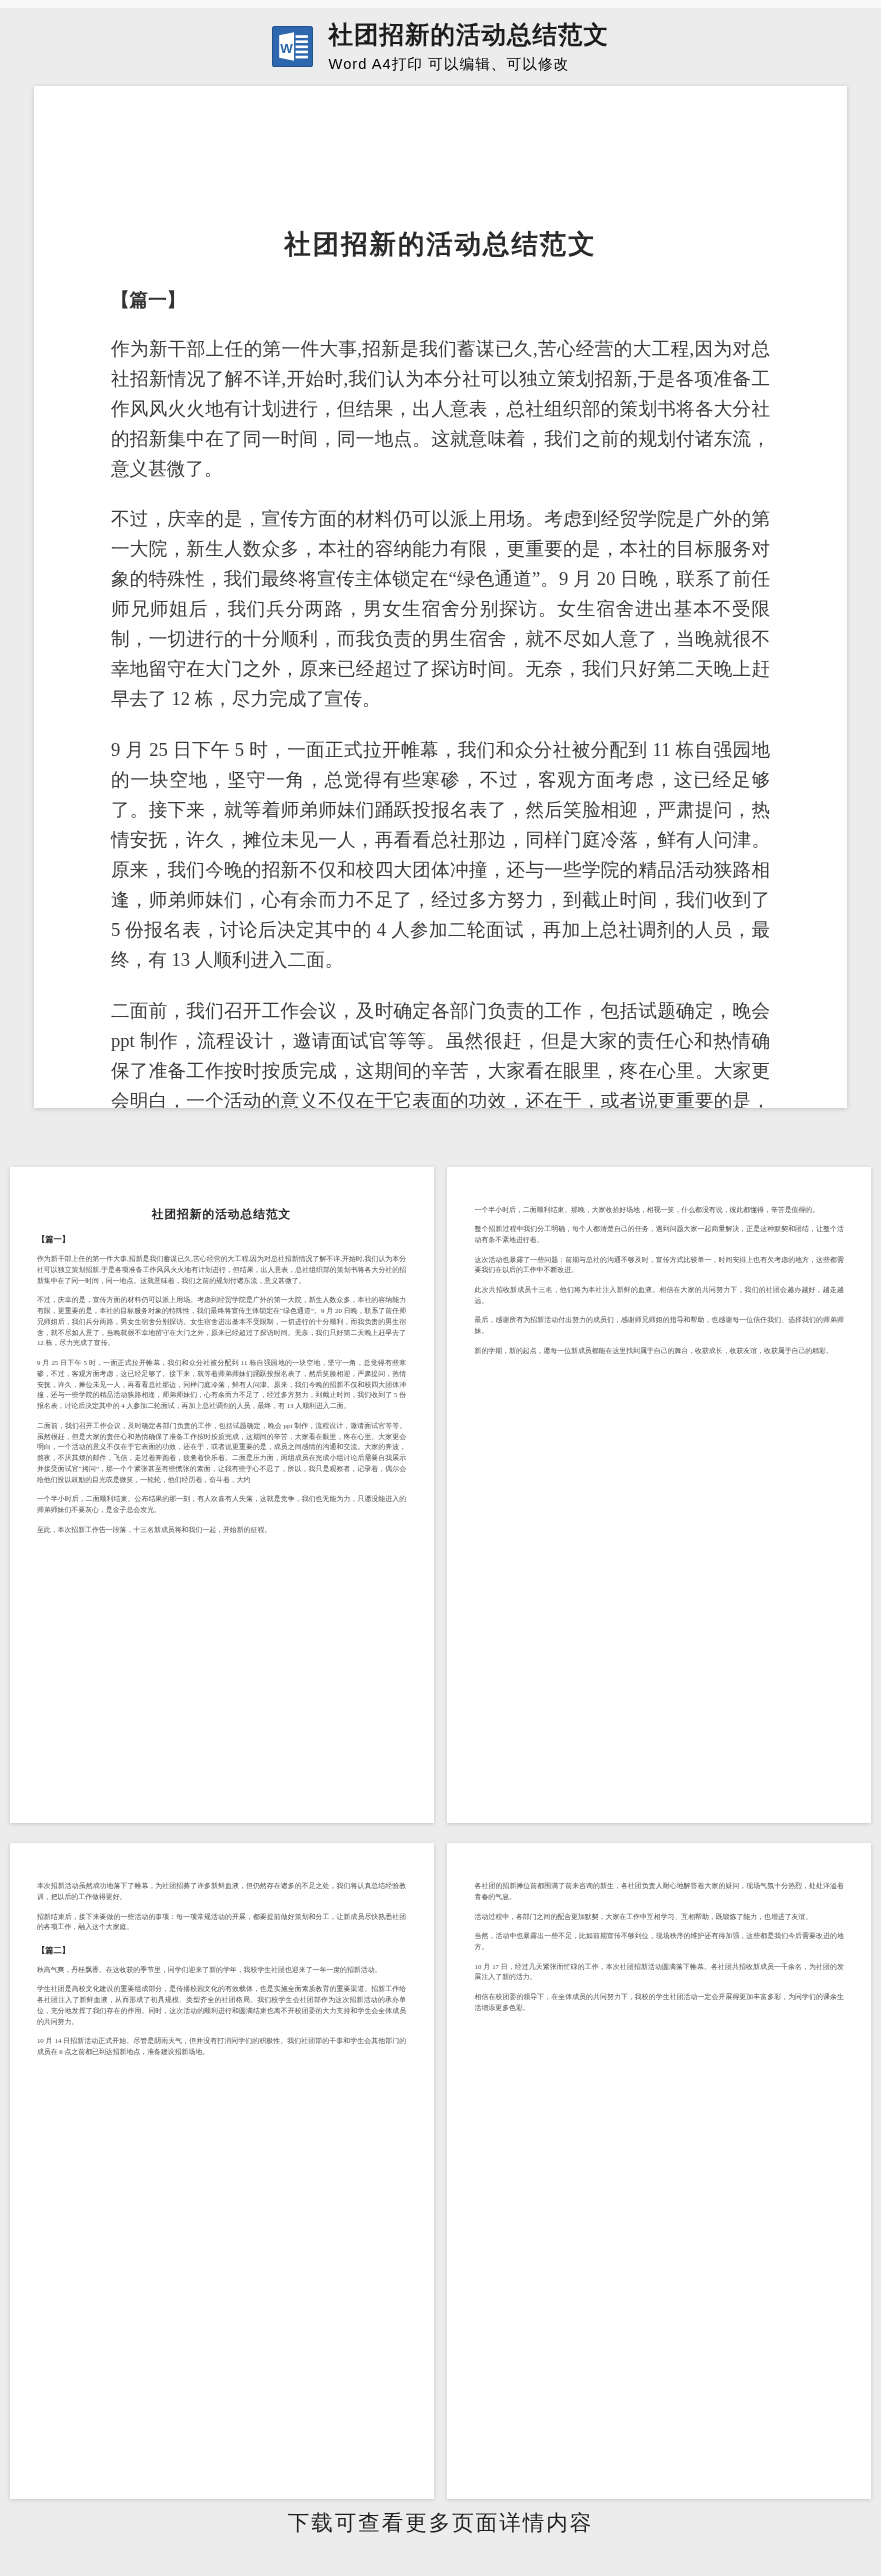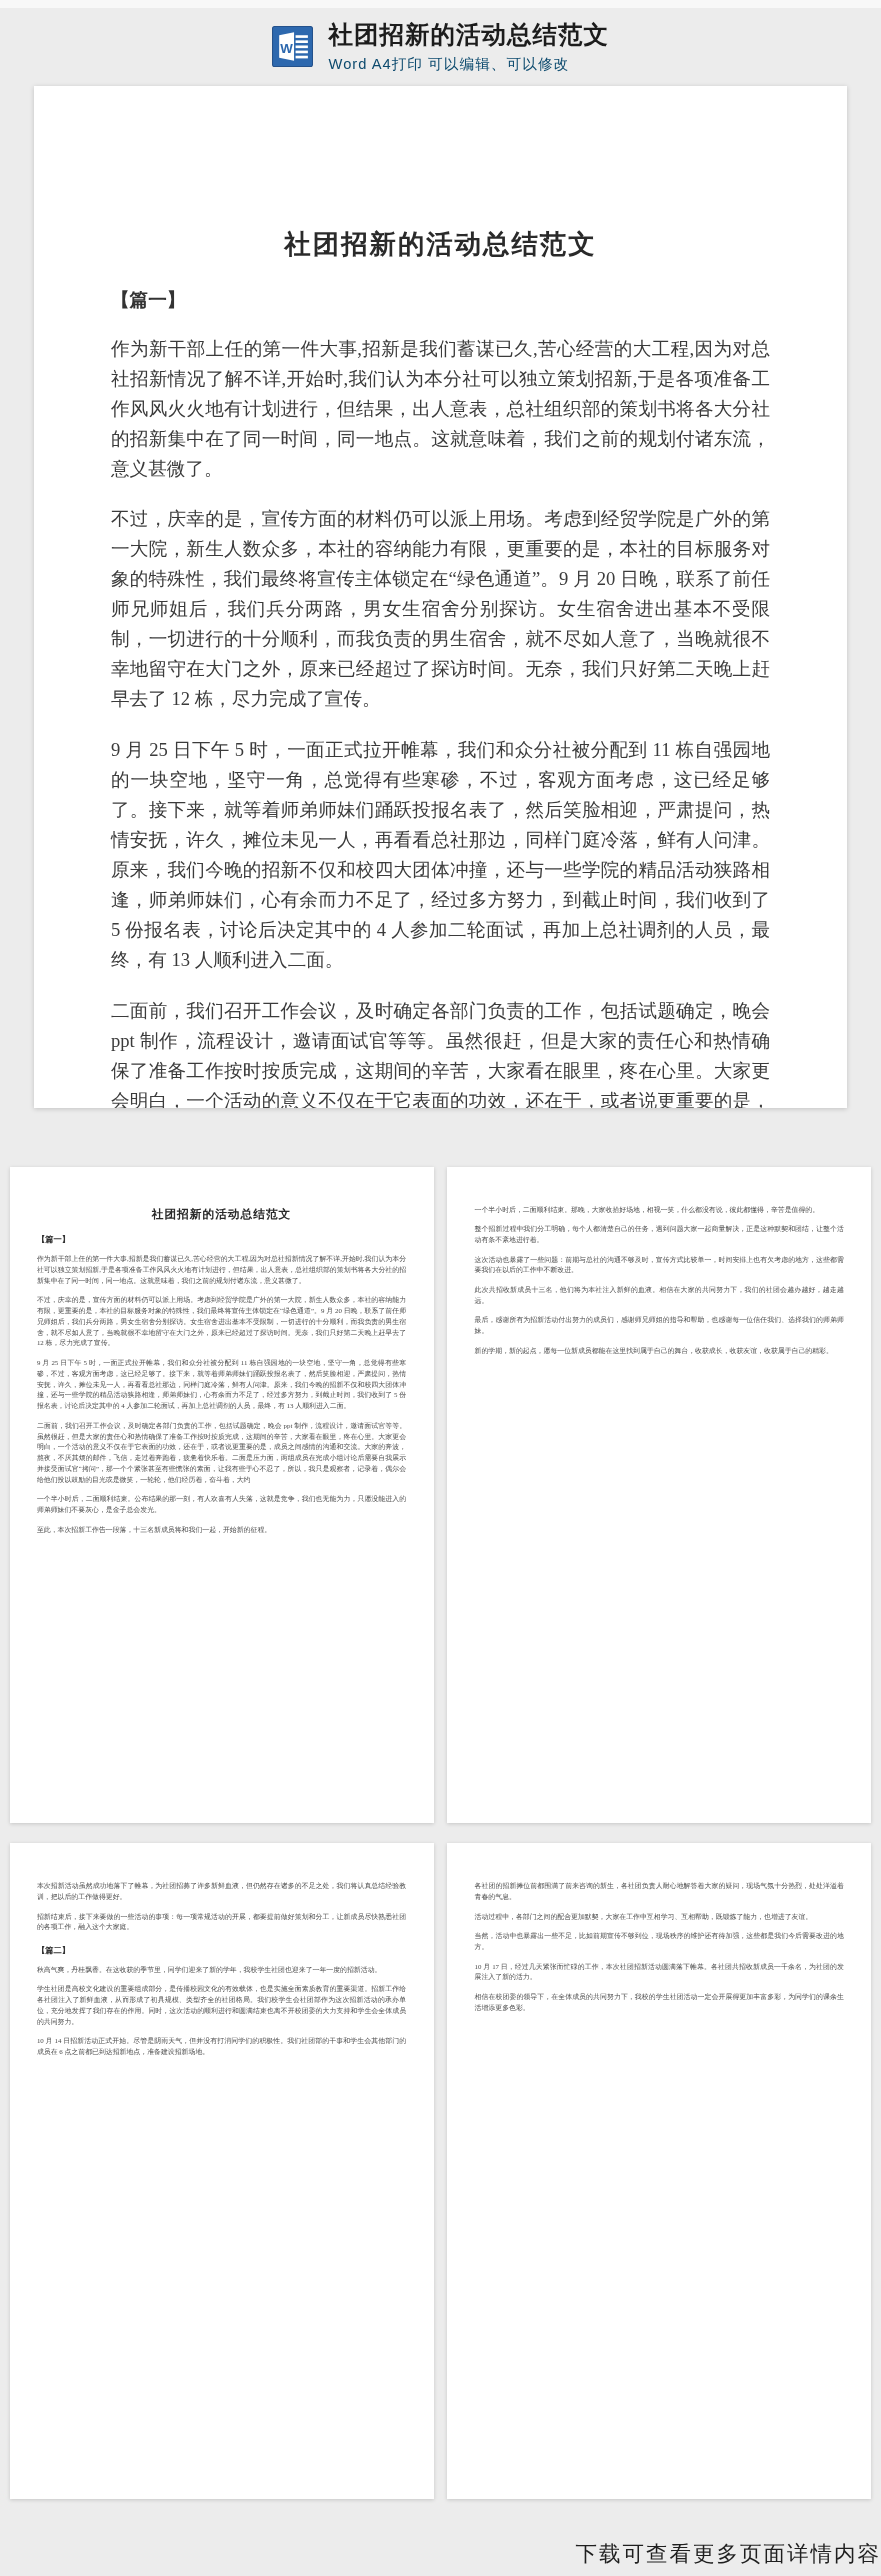--- a/index.html
+++ b/index.html
@@ -17,21 +17,21 @@
     height:78px;
     display:flex; align-items:center; justify-content:center;
     gap:15.7px;
   }
   .word-icon { width:41px; height:41px; flex:0 0 auto; }
   .header-text h1 {
     font-size:24.5px; font-weight:bold; color:#1c1c1c;
     letter-spacing:1px; line-height:1.25;
   }
   .header-text p {
-    font-size:14.7px; color:#0c4a6e; margin-top:3.9px; letter-spacing:1px;
+    font-size:14.7px; color:#000000; margin-top:3.9px; letter-spacing:1px;
   }
 
   
   .page-large {
     width:813px; height:1022px;
     margin:0 auto;
     background:#ffffff;
     box-shadow:0 1px 4.9px rgba(0,0,0,.18);
     padding:141px 77px 0 77px;
     overflow:hidden;
@@ -74,22 +74,22 @@
     font-size:8.3px; font-weight:bold; color:#333; margin-top:11.7px;
   }
   .page-thumb p.t-para {
     margin-top:8.8px;
     font-size:6.9px; line-height:10.8px; color:#4a4a4a;
     text-align:justify; word-break:break-all;
   }
 
   
   .site-footer {
-    margin-top:40px;
-    text-align:right;
+    margin-top:9px;
+    text-align:center;
   }
   .site-footer p {
     display:inline-block;
     font-size:21.5px; color:#1f1f1f; letter-spacing:2px;
     cursor:pointer;
   }
 </style>
 </head>
 <body>
 

